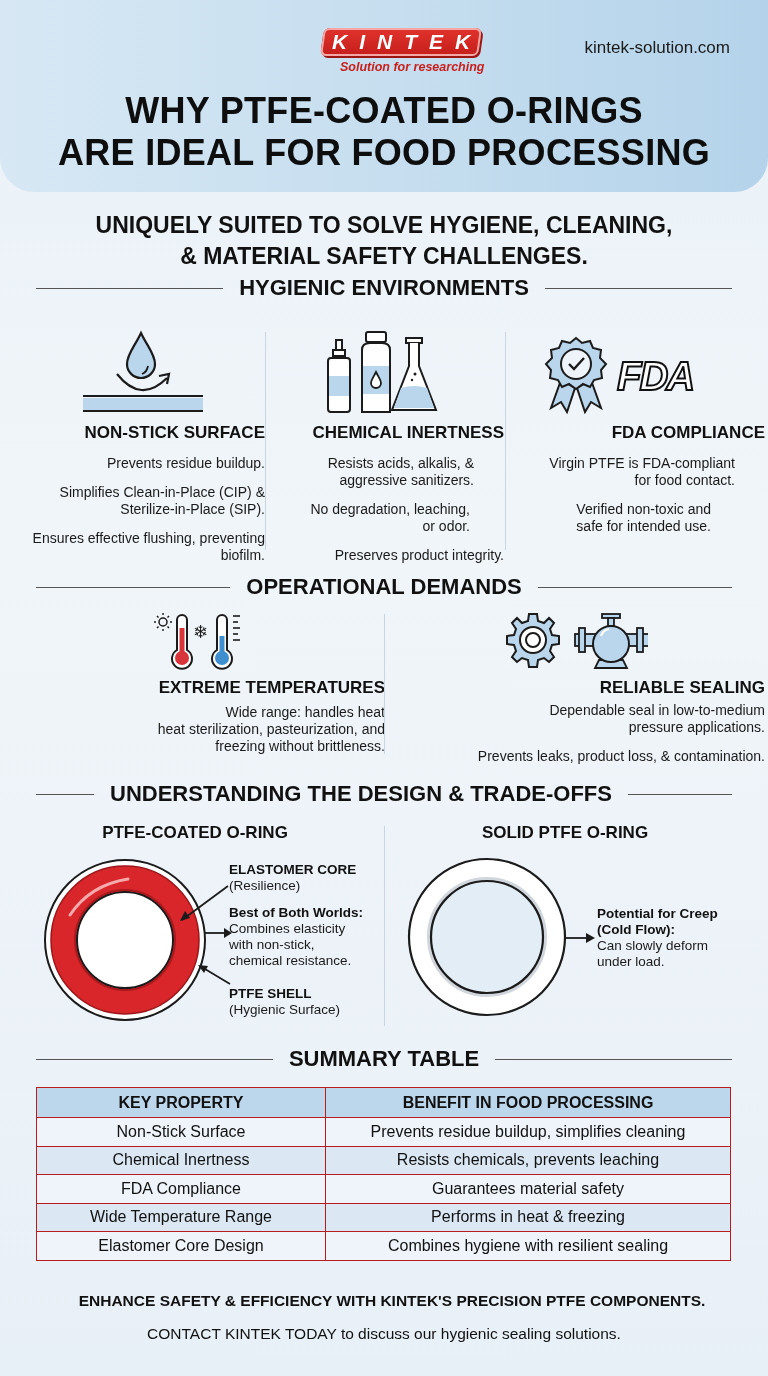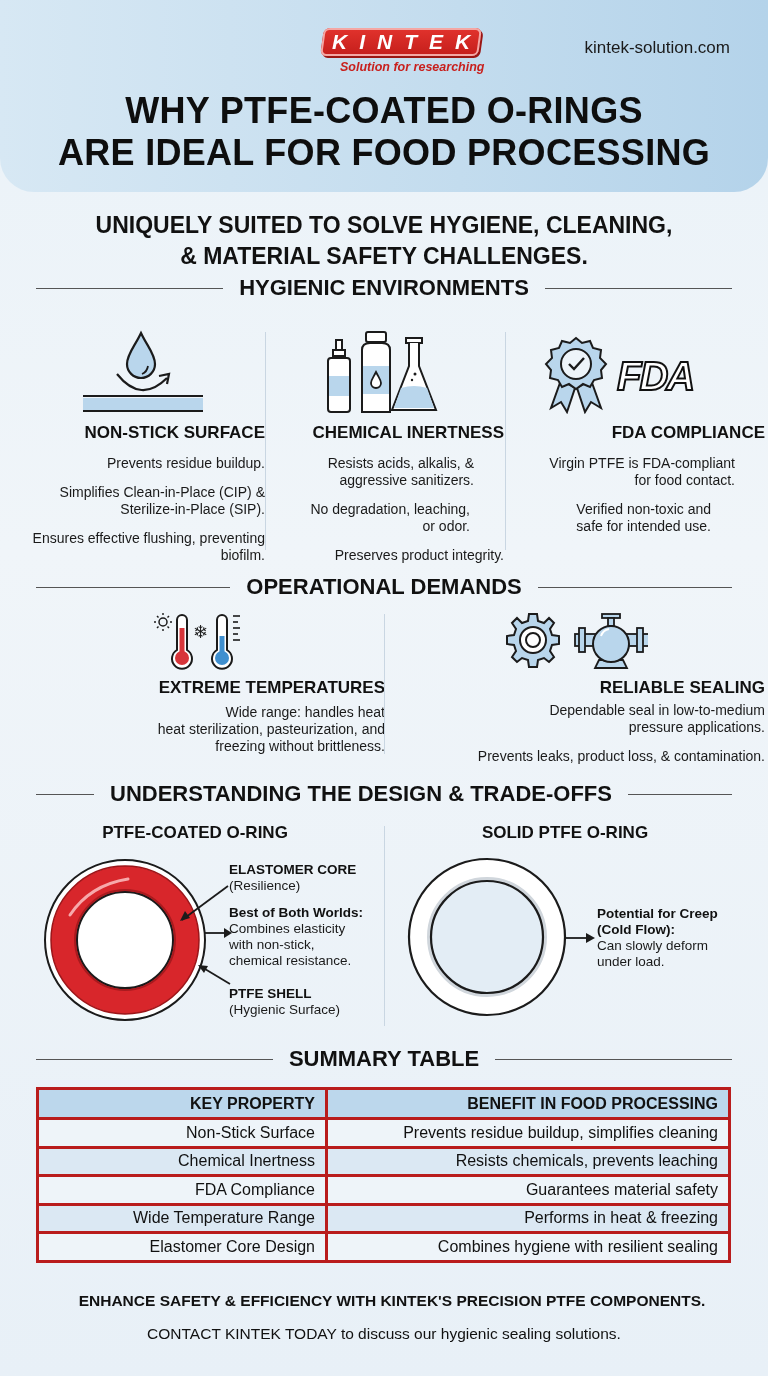--- a/index.html
+++ b/index.html
@@ -49,21 +49,21 @@
   .col p { font-size: 14px; line-height: 17px; color: #1a1a1a; margin-top: 12px; }
   .vdiv { position: absolute; width: 1px; background: #c9d6e2; }
   .ring-title { position: absolute; font-weight: bold; font-size: 17px; text-align: center; }
   .callout { position: absolute; font-size: 13.5px; line-height: 16px; color: #1a1a1a; }
   .callout b { font-weight: bold; color: #111; }
   table.summary {
     position: absolute; left: 36px; top: 1087px; width: 695px; border-collapse: collapse;
     font-size: 16px;
   }
   table.summary th, table.summary td {
-    border: 3px solid #b91c1c; padding: 0 10px; height: 28.5px; text-align: right; color: #111;
+    border: 1px solid #b91c1c; padding: 0 10px; height: 28.5px; text-align: center; color: #111;
   }
   table.summary th { background: #bcd7ec; font-weight: bold; height: 30px; }
   table.summary tr:nth-child(even) td { background: #dbe8f3; }
   table.summary tr:nth-child(odd) td { background: #eef4f9; }
   table.summary td:first-child, table.summary th:first-child { width: 289px; }
   .cta1 { position: absolute; left: 8px; top: 1292px; width: 768px; text-align: center; font-weight: bold; font-size: 15.5px; }
   .cta2 { position: absolute; left: 0; top: 1325px; width: 768px; text-align: center; font-size: 15.5px; }
 </style>
 </head>
 <body>

